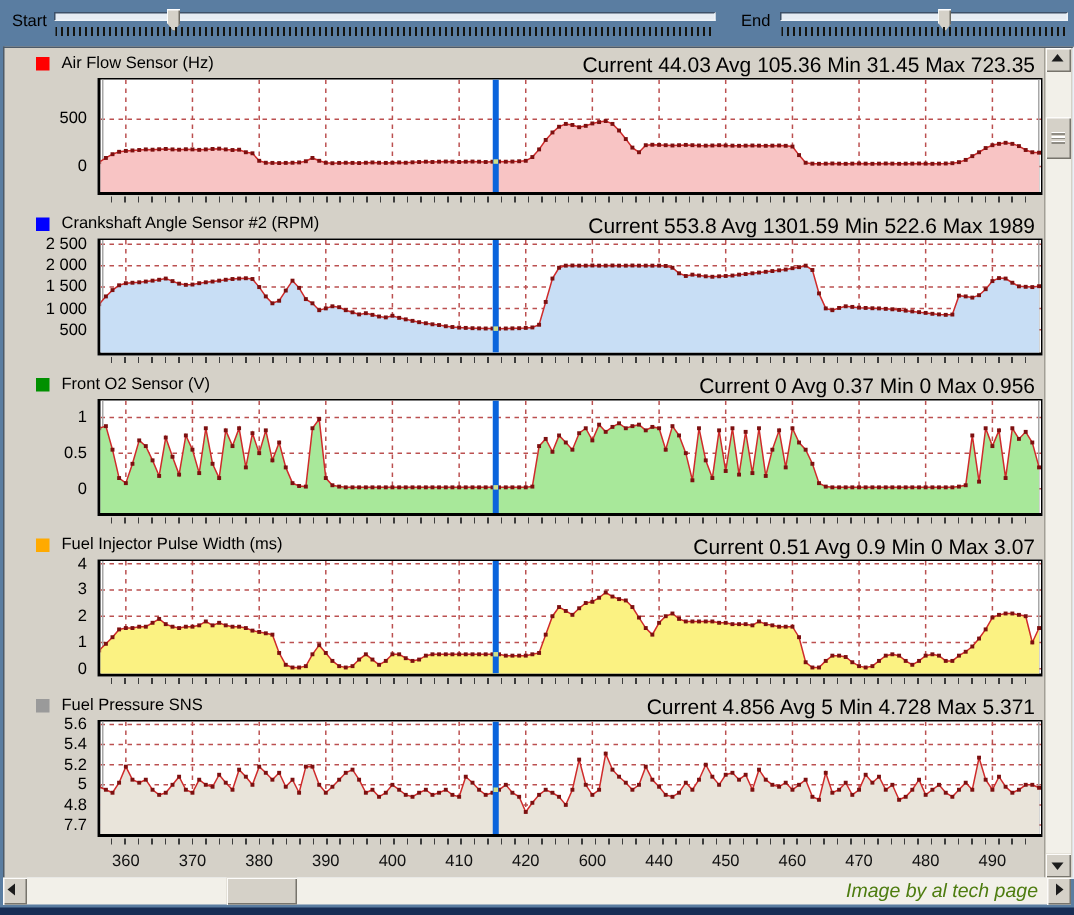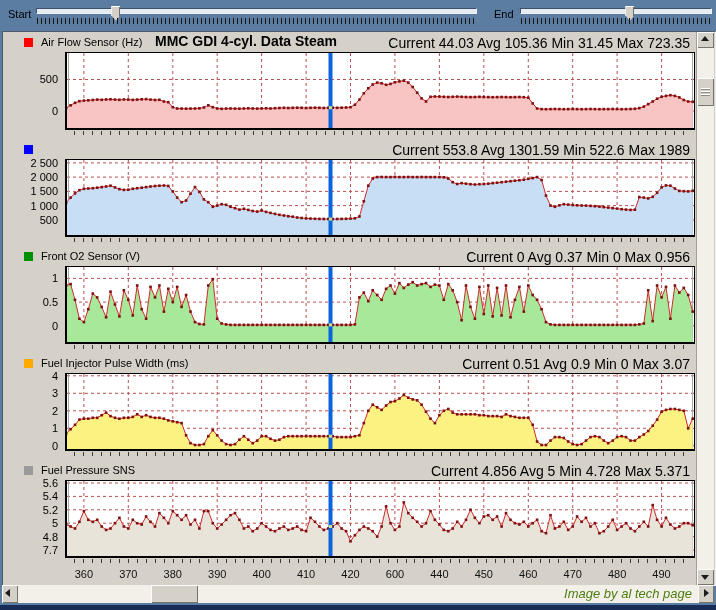--- a/index.html
+++ b/index.html
@@ -86,21 +86,20 @@
   <div class="ticksr"></div>
 </div>
 
 <div id="frame">
   <div id="panels-col">
 
   <div class="panel">
     <div class="phead">
       <span class="legend" style="background: rgb(255, 0, 0);"></span>
       <span class="pname">Air Flow Sensor (Hz)</span>
-      <span class="ptitle">MMC GDI 4-cyl. Data Steam</span>
       <span class="pstats">Current 44.03 Avg 105.36 Min 31.45 Max 723.35</span>
     </div>
     <div class="prow">
       <div class="ygutter">
             <span class="ylabel" style="top: 21.4706px;">500</span>
             <span class="ylabel" style="top: 52.9832px;">0</span>
           </div>
       <div class="plot">
             <svg width="627" height="75">
               <line x1="16.9" y1="0" x2="16.9" y2="75" stroke="#bb5050" stroke-width="1" stroke-dasharray="3,3"></line>
@@ -269,20 +268,21 @@
               <rect x="262.0" y="53.2" width="3" height="3" fill="#cfe08a"></rect>
             </svg>
           </div>
     </div>
     <div class="ticksrow"></div>
   </div>
 
   <div class="panel">
     <div class="phead">
       <span class="legend" style="background: rgb(0, 0, 255);"></span>
+      <span class="pname">Crankshaft Angle Sensor #2 (RPM)</span>
 
       <span class="pstats">Current 553.8 Avg 1301.59 Min 522.6 Max 1989</span>
     </div>
     <div class="prow">
       <div class="ygutter">
             <span class="ylabel" style="top: -2.14829px;">2 500</span>
             <span class="ylabel" style="top: 12.1103px;">2 000</span>
             <span class="ylabel" style="top: 26.3688px;">1 500</span>
             <span class="ylabel" style="top: 40.6274px;">1 000</span>
             <span class="ylabel" style="top: 54.8859px;">500</span>

